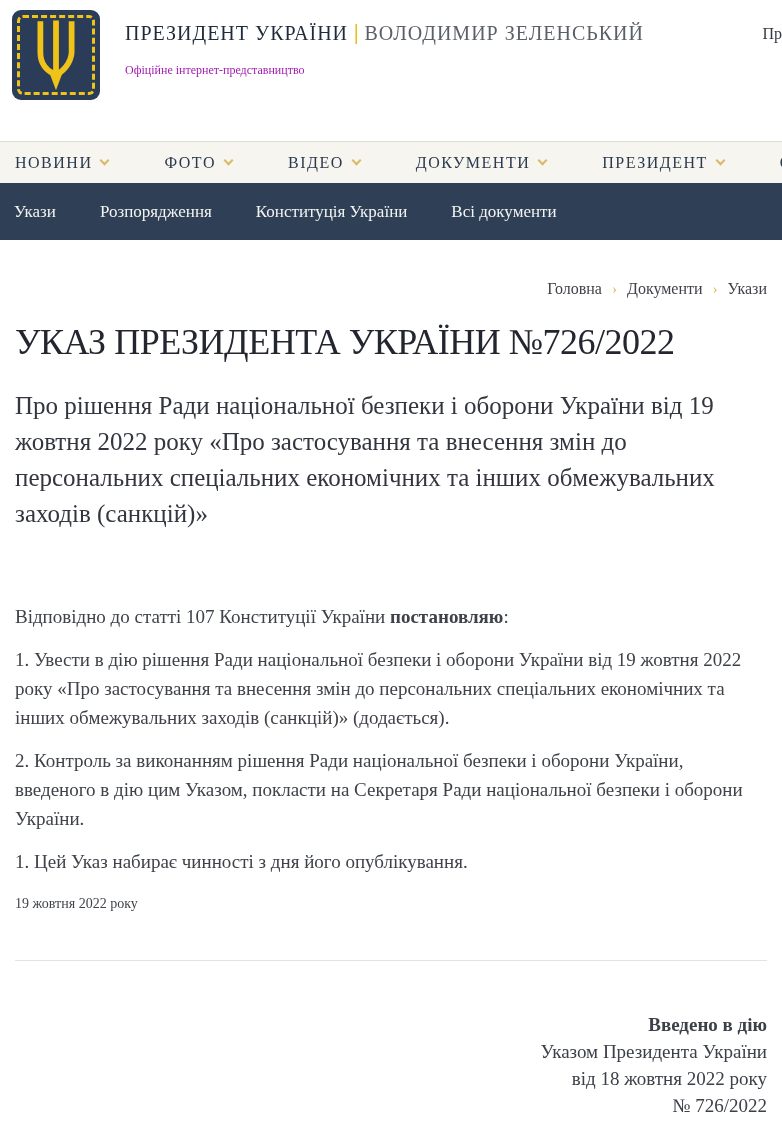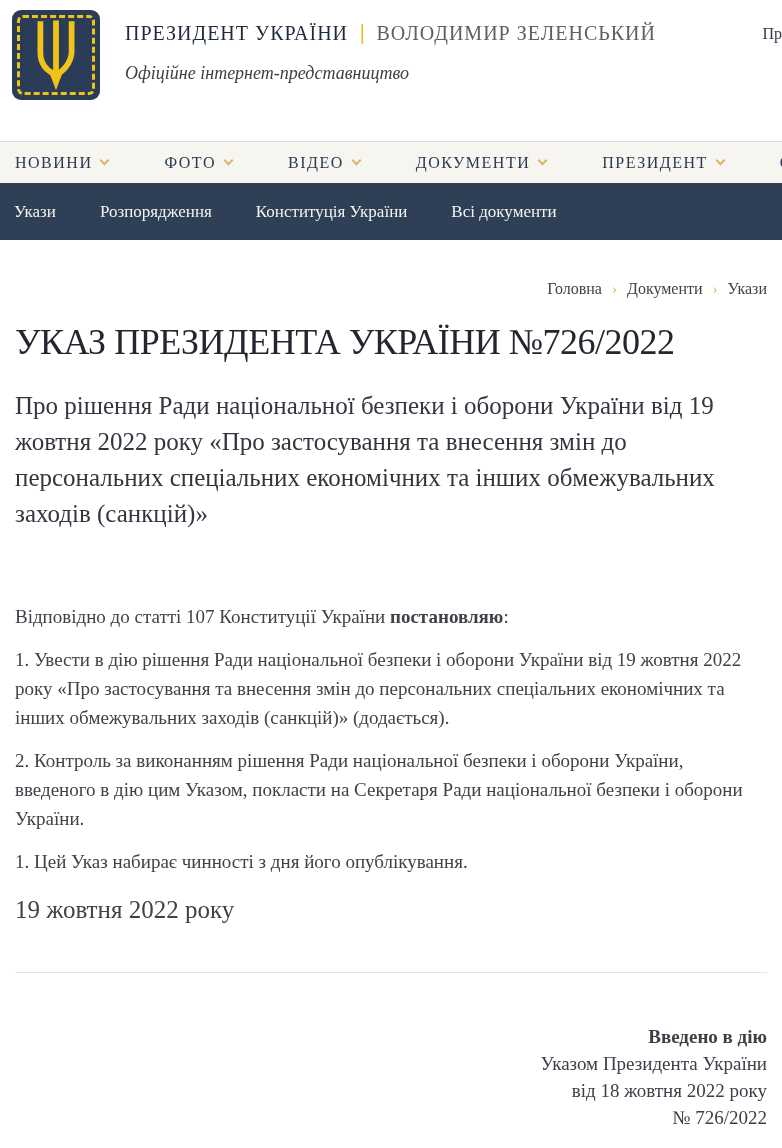--- a/index.html
+++ b/index.html
@@ -14,25 +14,25 @@
   .header { height:141px; background:#ffffff; position:relative; }
   .logo {
     position:absolute; left:12px; top:10px; width:88px; height:90px;
     background:#2b3c59; border-radius:9px; padding:5px;
   }
   .logo-inner {
     width:100%; height:100%; border:3px dashed #f0c319; border-radius:6px;
     display:flex; align-items:center; justify-content:center;
   }
   .brand { position:absolute; left:125px; top:22px; }
-  .brand-line { display:flex; align-items:baseline; gap:12px; }
+  .brand-line { display:flex; align-items:baseline; gap:6px; }
   .brand-title { font-size:20px; letter-spacing:1px; color:#1f2b3a; font-weight:normal; }
   .brand-sep { color:#e8b800; font-size:20px; font-weight:bold; transform:translateY(-1px); }
   .brand-name { font-size:20px; letter-spacing:1px; color:#5b5f66; }
-  .brand-tagline { margin-top:18px; font-size:18px; color:#404040;font-style:italic; }
+  .brand-tagline { margin-top:18px; font-size:12px; color:#a21caf; }
   .top-right-partial {
     position:absolute; right:0; top:25px; font-size:16px; color:#333a44; white-space:nowrap;
   }
 
   
   .main-nav {
     height:42px; background:#f7f5f0; border-top:1px solid #dedbd4;
     display:flex; align-items:center; padding-left:15px; gap:56px;
     overflow:hidden; white-space:nowrap;
   }
@@ -64,21 +64,21 @@
     margin-top:24px; font-size:36px; line-height:40px; font-weight:normal;
     color:#23262e; letter-spacing:-0.5px; white-space:nowrap;
   }
   .doc-subtitle {
     margin-top:26px; margin-bottom:70px;
     font-size:25px; line-height:36px; color:#33363f; font-weight:normal;
   }
   .body-text p { font-size:19px; line-height:29px; margin-bottom:14px; color:#3f4349; }
   .body-text b { font-weight:bold; }
   .signature { margin-top:18px; font-size:19px; font-weight:bold; color:#2e3138; }
-  .doc-date { margin-top:20px; font-size:25px; color:#3f4349; }
+  .doc-date { margin-top:20px; font-size:14px; color:#3f4349; }
 
   .divider { margin-top:48px; border:none; border-top:1px solid #e3e3e3; }
 
   .footer-note {
     margin-top:50px; text-align:right; font-size:19px; line-height:27px; color:#3c4048;
   }
   .footer-note .fn-bold { font-weight:bold; }
 </style>
 </head>
 <body>

